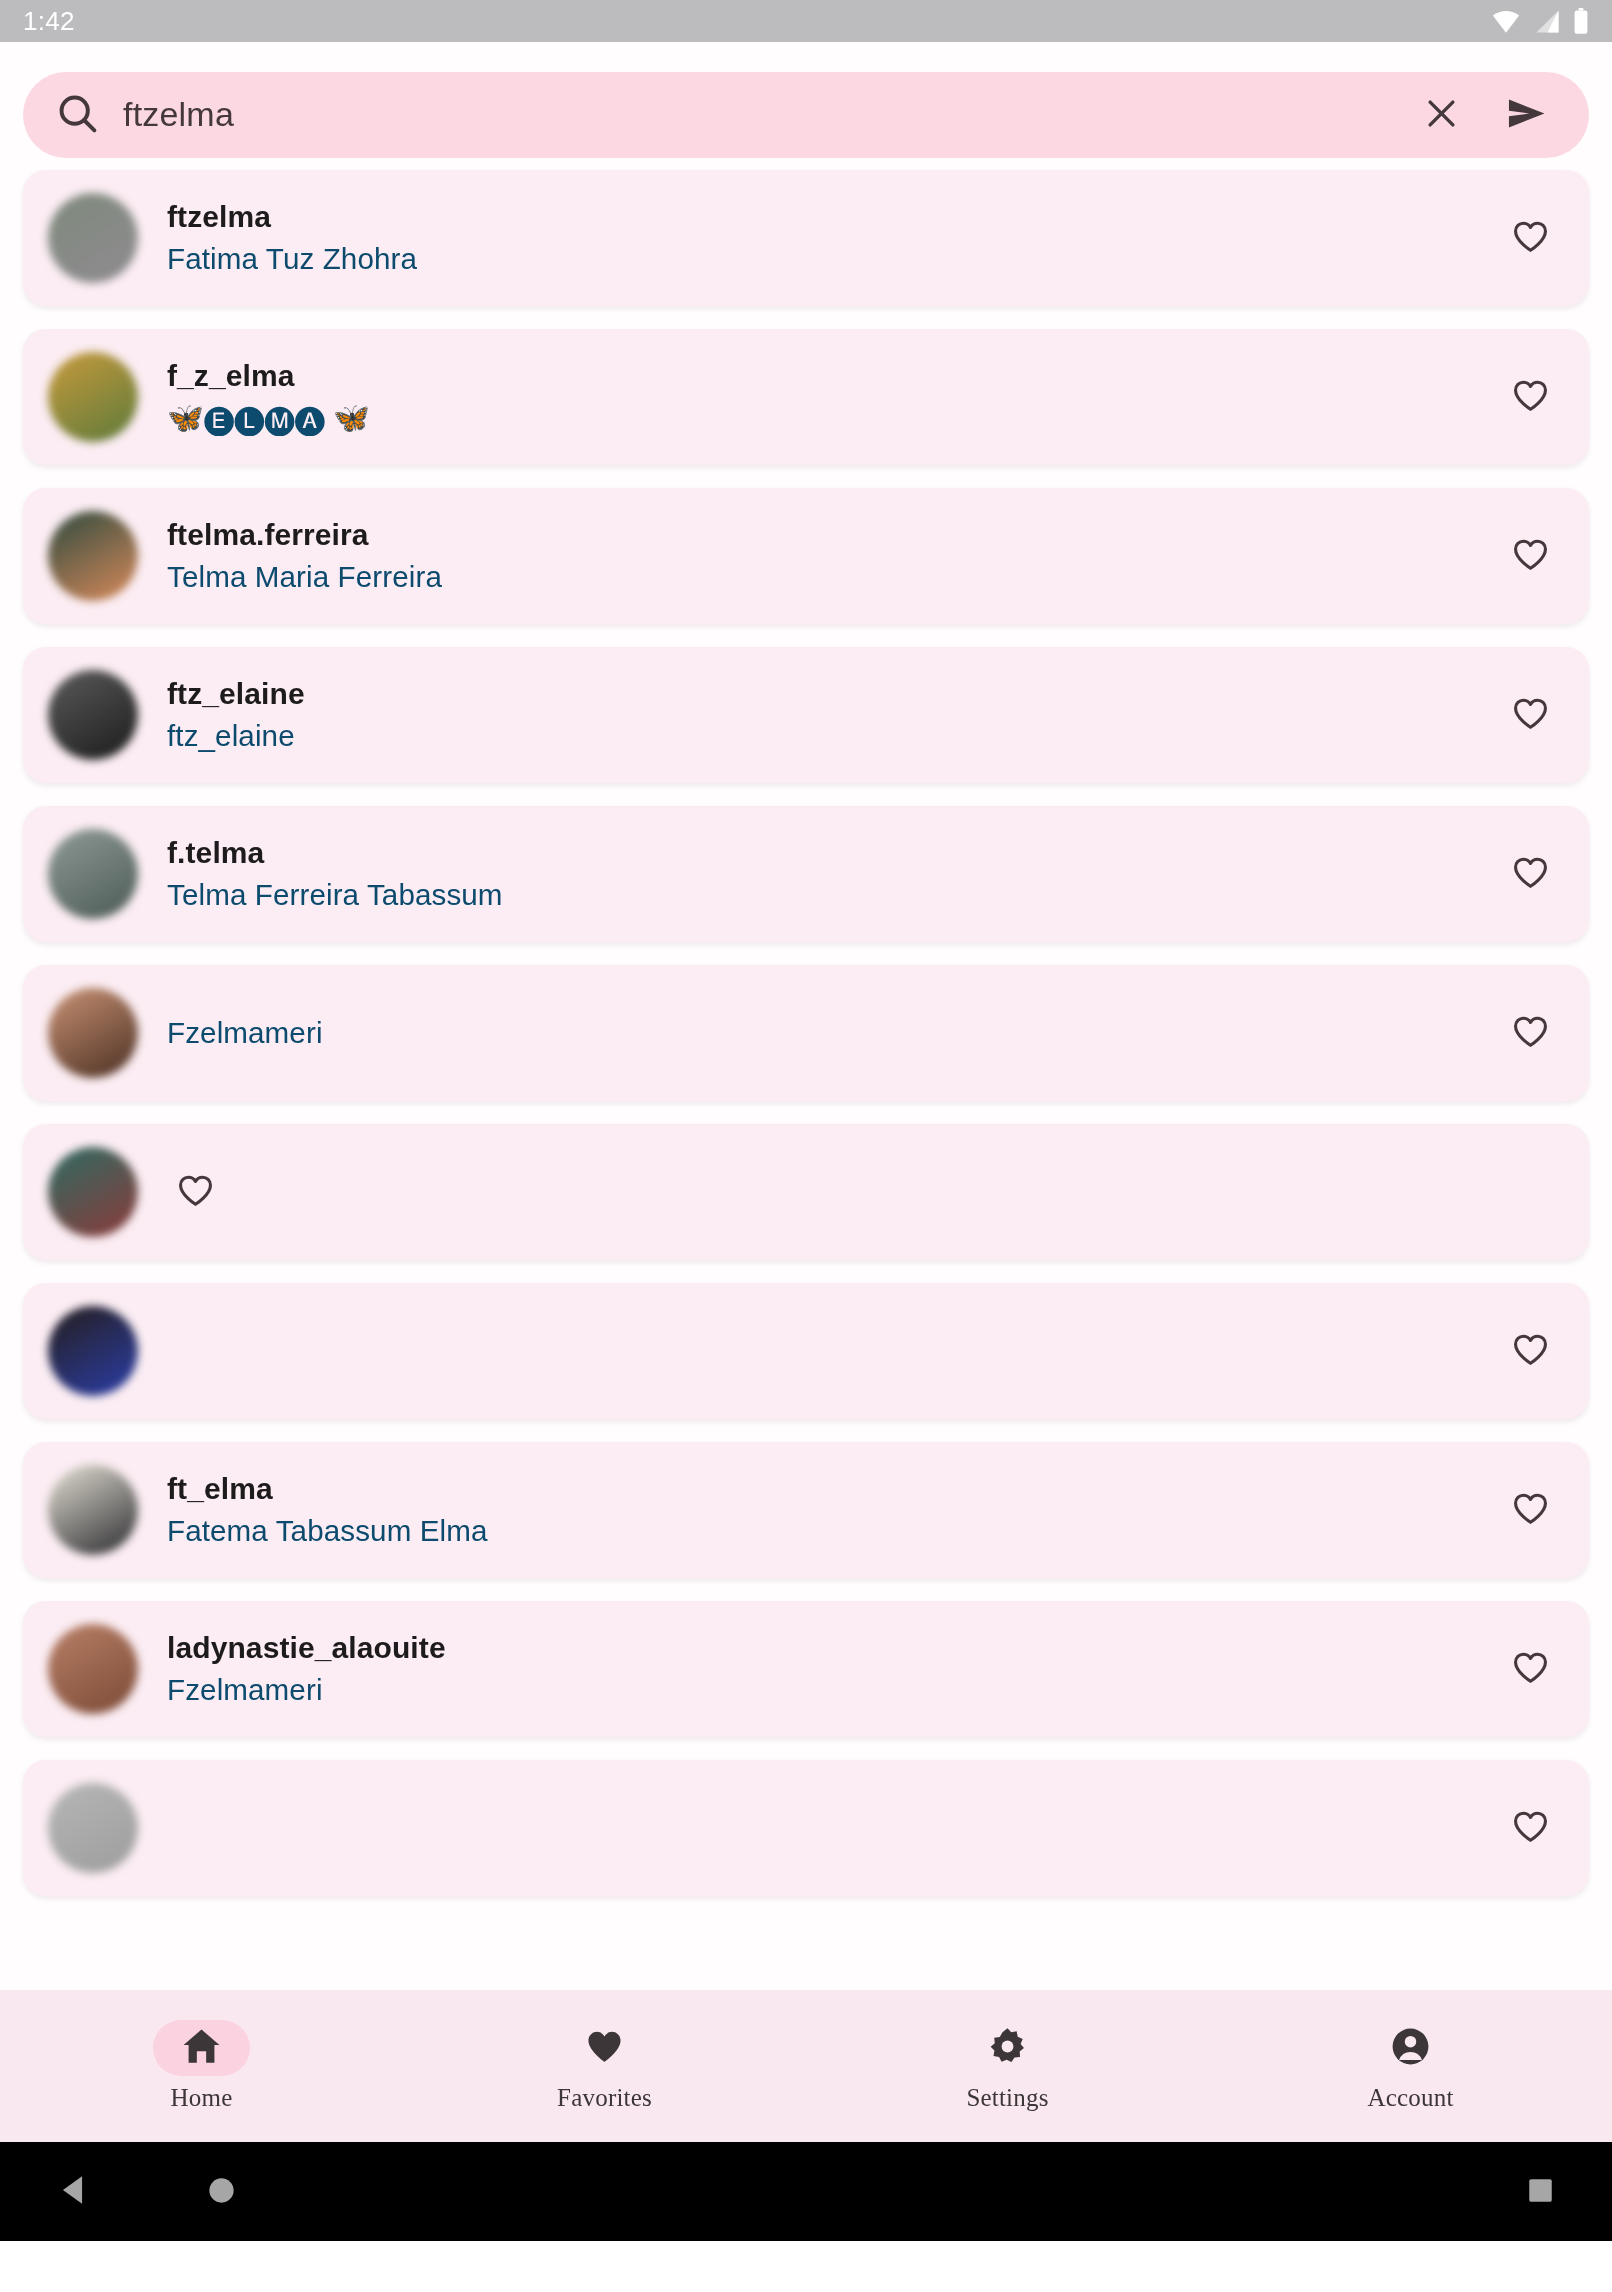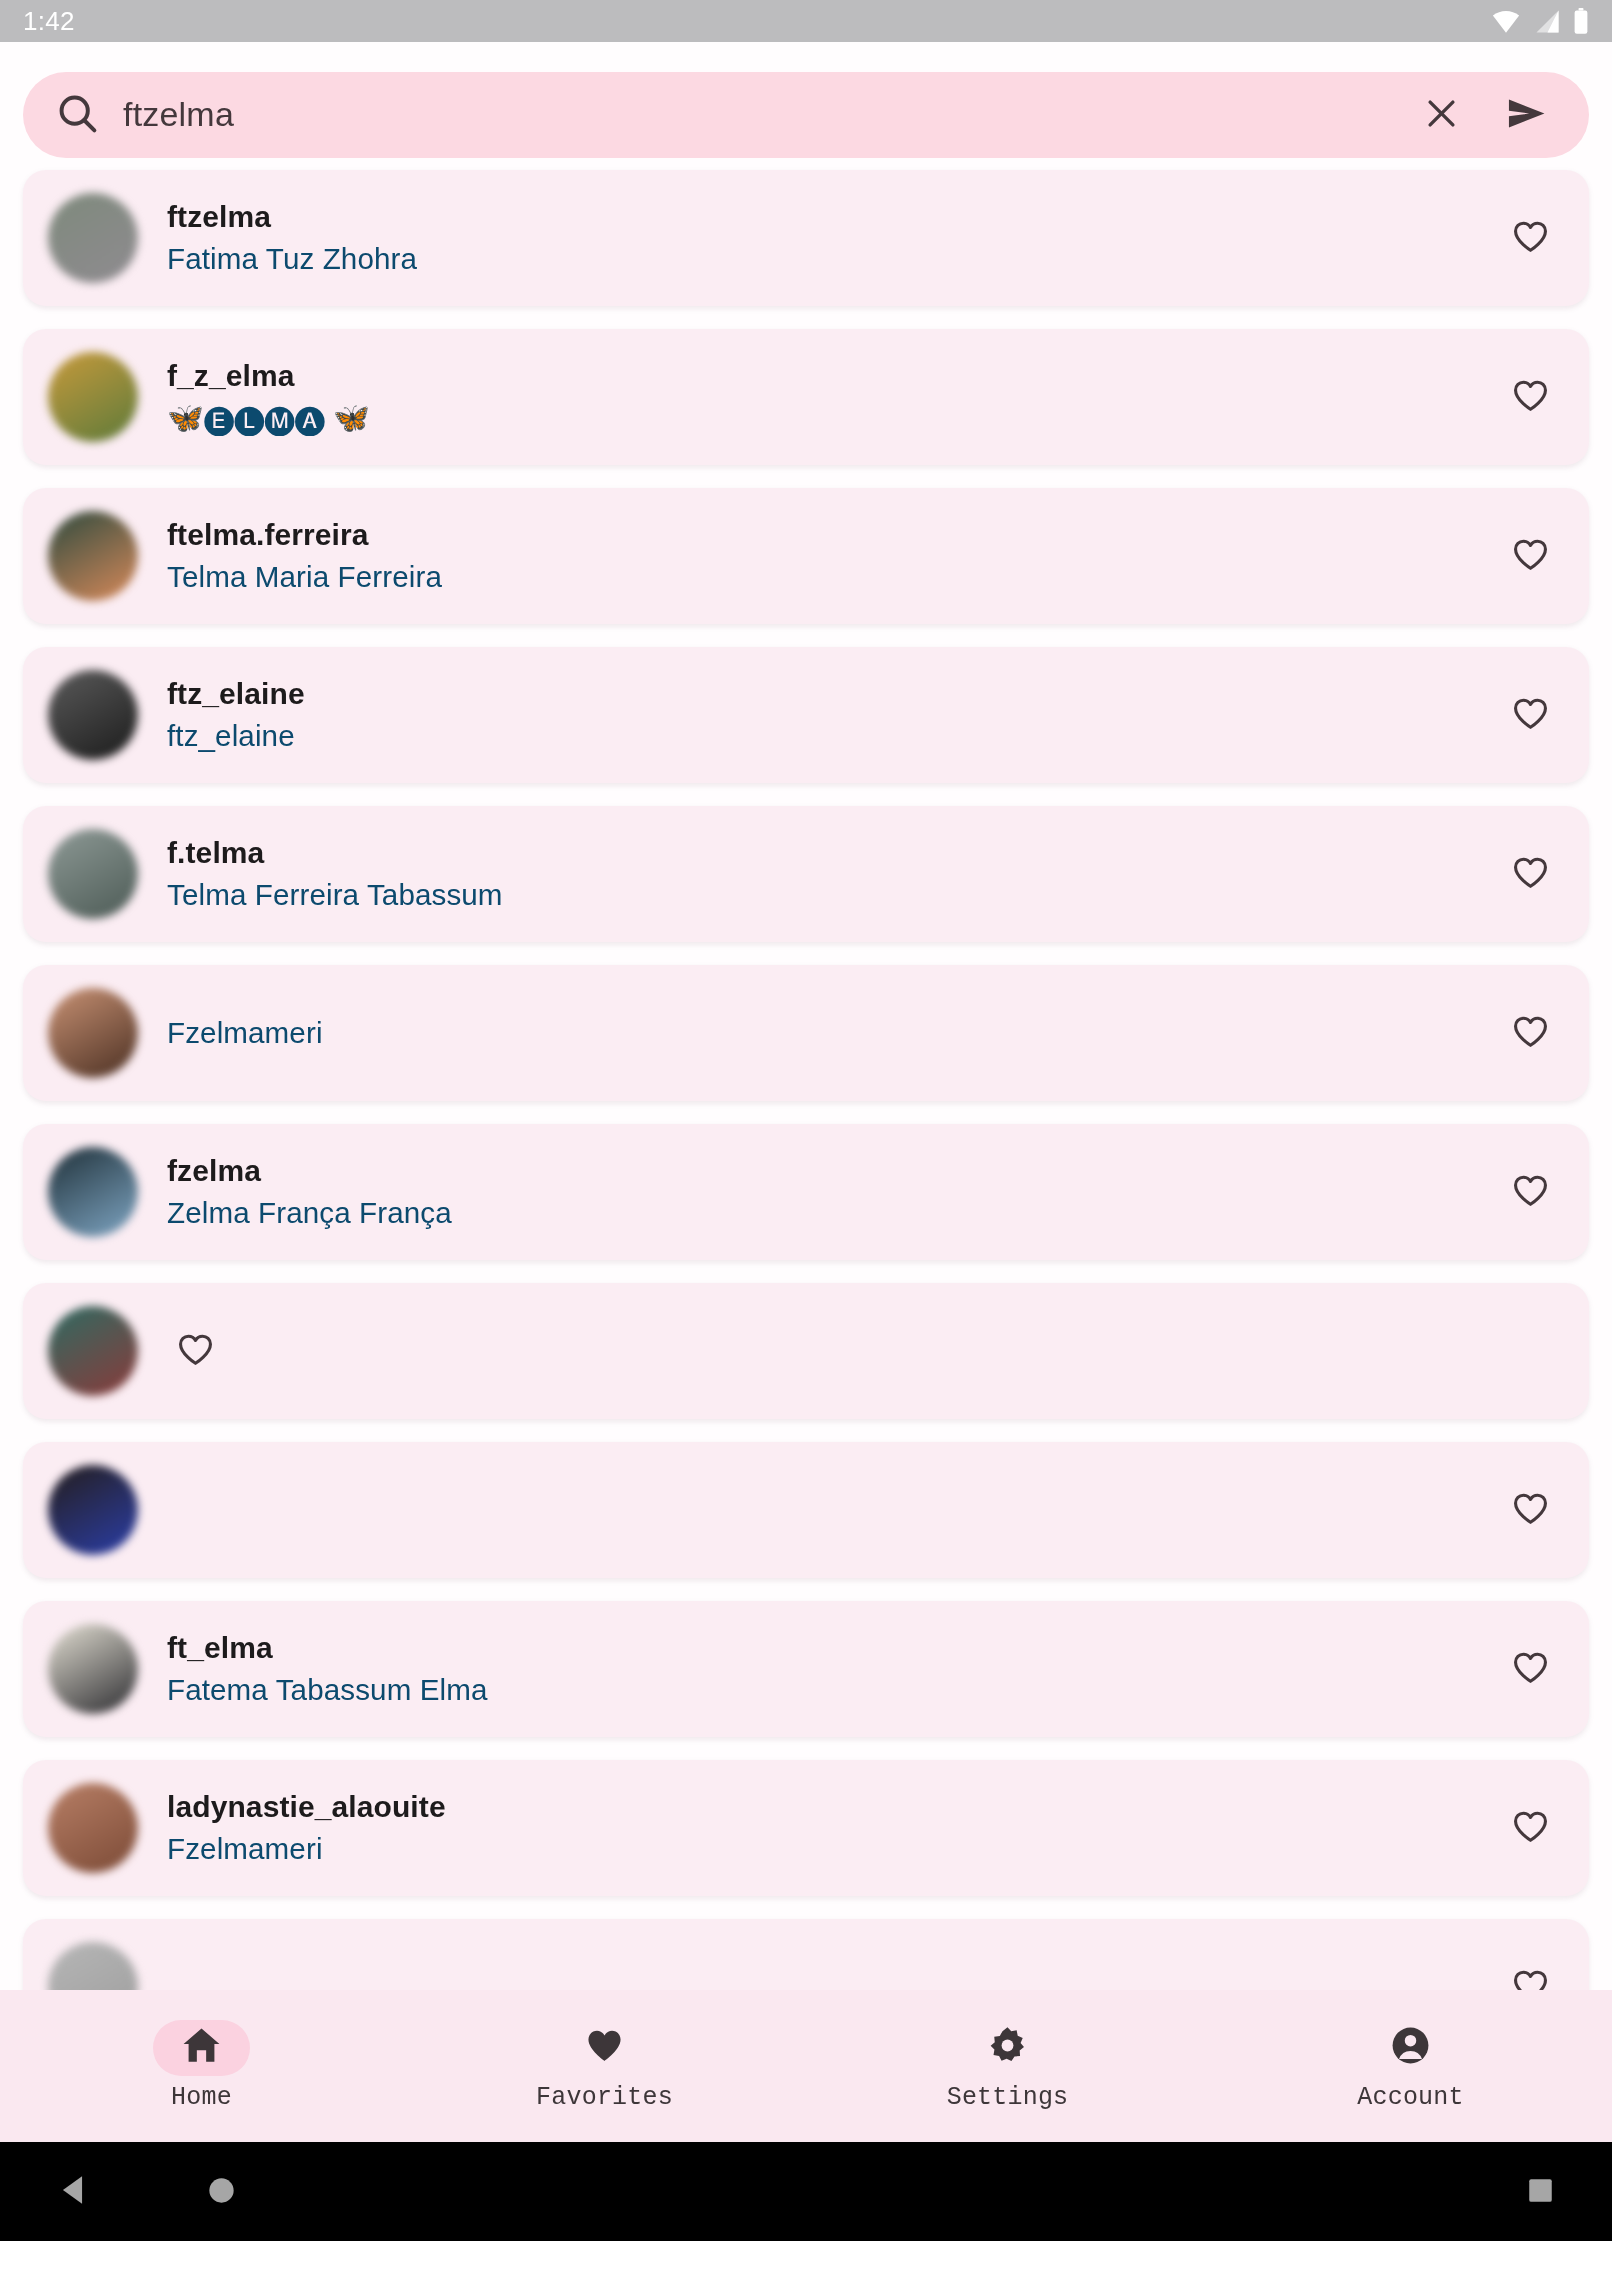--- a/index.html
+++ b/index.html
@@ -156,21 +156,21 @@
   .nav-item {
     flex: 1 1 0;
     display: flex;
     flex-direction: column;
     align-items: center;
     justify-content: center;
     gap: 7.2px;
     cursor: pointer;
     background: none;
     border: none;
-    font-family: Liberation Mono, monospace;
+    font-family: Liberation Serif, serif;
   }
   .nav-pill {
     width: 97px;
     height: 56px;
     border-radius: 28px;
     display: flex;
     align-items: center;
     justify-content: center;
   }
   .nav-pill.active { background: #fbd2e0; }
@@ -323,32 +323,20 @@
         <div class="card-text">
           <div class="fullname">Fzelmameri</div>
         </div>
         <button class="fav-btn">
           <span><svg width="39" height="39" viewBox="0 0 24 24" fill="none" stroke="#44383c" stroke-width="1.9" stroke-linejoin="round">
               <path d="M12 20.5 C12 20.5 2.8 14.6 2.8 8.7 C2.8 5.8 5.1 3.8 7.6 3.8 C9.5 3.8 11.2 4.9 12 6.4 C12.8 4.9 14.5 3.8 16.4 3.8 C18.9 3.8 21.2 5.8 21.2 8.7 C21.2 14.6 12 20.5 12 20.5 Z"></path>
             </svg></span>
         </button>
       </div>
       <div class="result-card">
-        <div class="avatar" style="background: linear-gradient(150deg, rgb(31, 48, 56) 0%, rgb(127, 166, 196) 100%);"></div>
-        <div class="card-text">
-          <div class="username">fzelma</div>
-          <div class="fullname">Zelma França França</div>
-        </div>
-        <button class="fav-btn">
-          <span><svg width="39" height="39" viewBox="0 0 24 24" fill="none" stroke="#44383c" stroke-width="1.9" stroke-linejoin="round">
-              <path d="M12 20.5 C12 20.5 2.8 14.6 2.8 8.7 C2.8 5.8 5.1 3.8 7.6 3.8 C9.5 3.8 11.2 4.9 12 6.4 C12.8 4.9 14.5 3.8 16.4 3.8 C18.9 3.8 21.2 5.8 21.2 8.7 C21.2 14.6 12 20.5 12 20.5 Z"></path>
-            </svg></span>
-        </button>
-      </div>
-      <div class="result-card">
         <div class="avatar" style="background: linear-gradient(150deg, rgb(46, 107, 98) 0%, rgb(138, 58, 58) 100%);"></div>
         <button class="fav-btn">
           <span><svg width="39" height="39" viewBox="0 0 24 24" fill="none" stroke="#44383c" stroke-width="1.9" stroke-linejoin="round">
               <path d="M12 20.5 C12 20.5 2.8 14.6 2.8 8.7 C2.8 5.8 5.1 3.8 7.6 3.8 C9.5 3.8 11.2 4.9 12 6.4 C12.8 4.9 14.5 3.8 16.4 3.8 C18.9 3.8 21.2 5.8 21.2 8.7 C21.2 14.6 12 20.5 12 20.5 Z"></path>
             </svg></span>
         </button>
       </div>
       <div class="result-card">
         <div class="avatar" style="background: linear-gradient(150deg, rgb(36, 29, 27) 0%, rgb(43, 62, 168) 100%);"></div>
         <div class="card-text">

